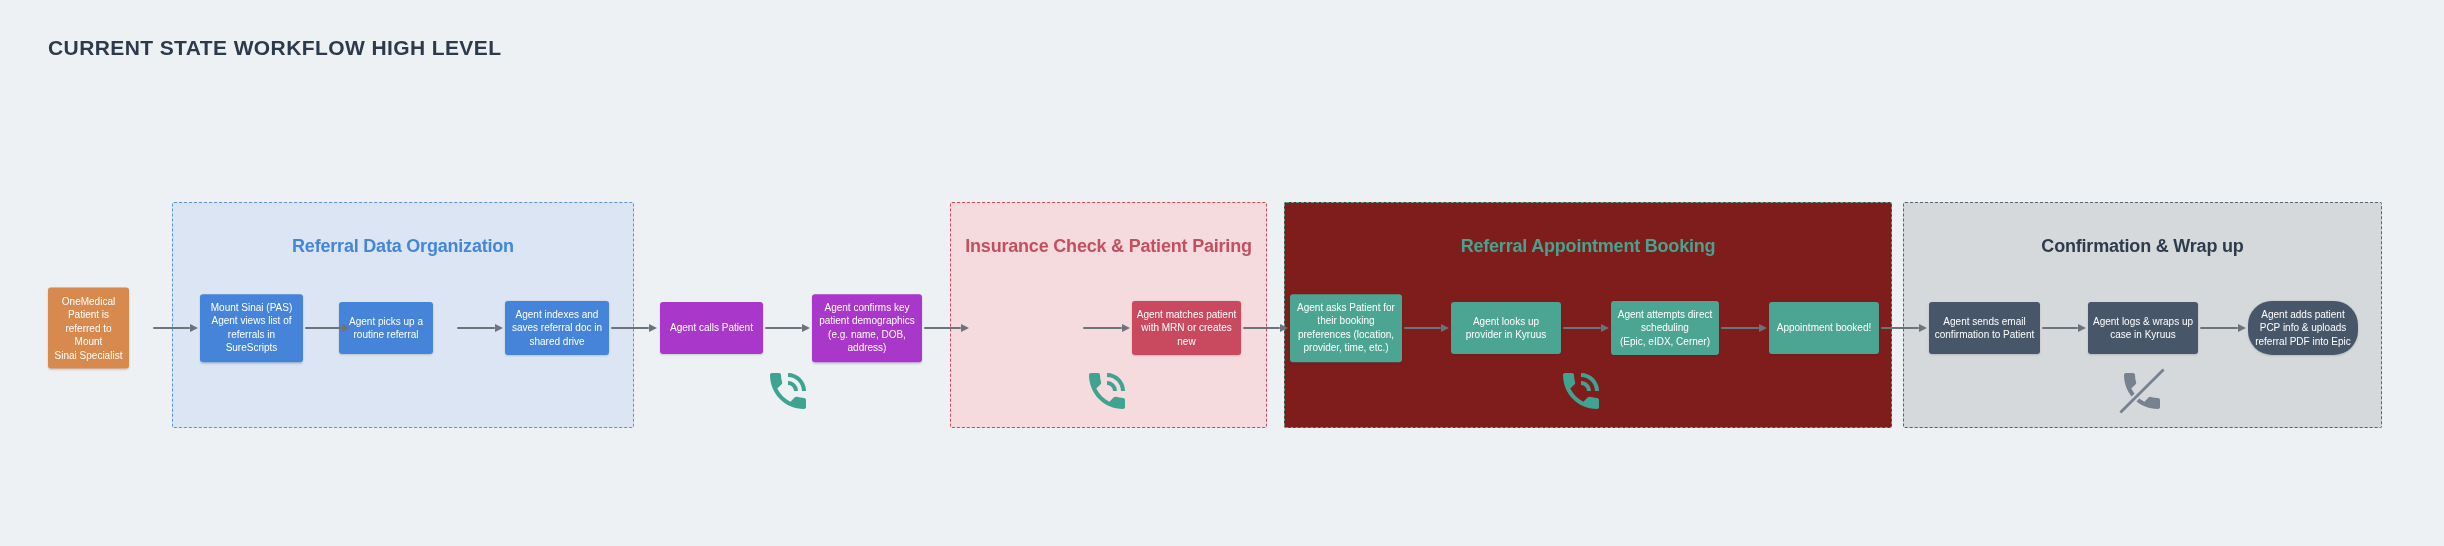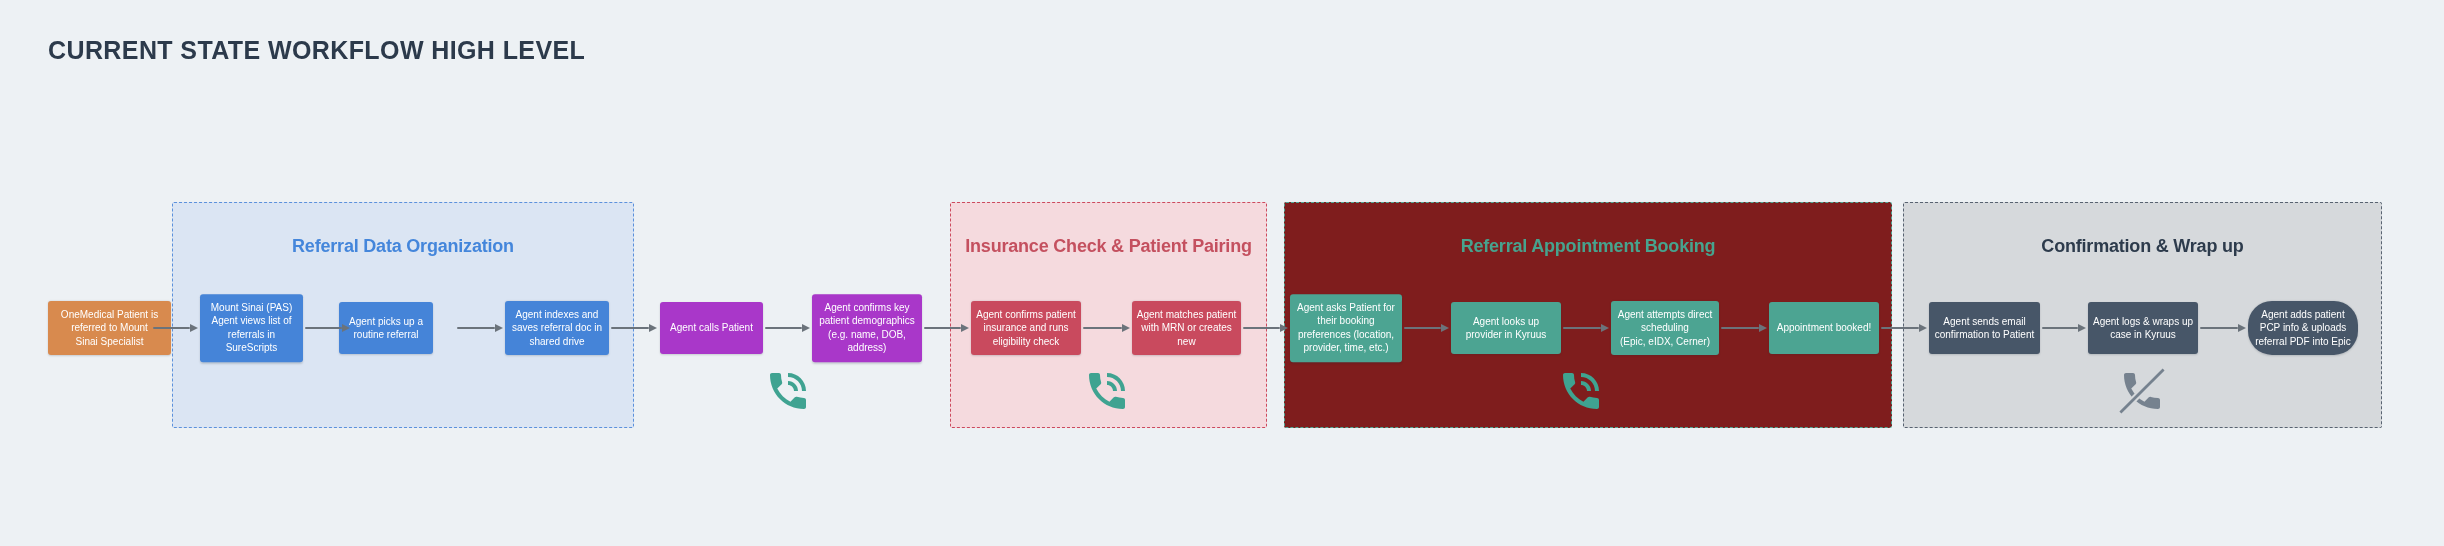--- a/index.html
+++ b/index.html
@@ -1,21 +1,21 @@
 <!DOCTYPE html>
 <html><head>
 <meta charset="utf-8">
 <style>
   html,body{margin:0;padding:0;background:#edf1f4;}
   .canvas{
     position:relative;width:2444px;height:546px;background:#edf1f4;
     font-family:"Liberation Sans", sans-serif;overflow:hidden;
   }
   .page-title{
-    position:absolute;left:48px;top:36px;font-size:25px;font-weight:bold;
+    position:absolute;left:48px;top:36px;font-size:21px;font-weight:bold;
     color:#2c3a4b;letter-spacing:.4px;
   }
   .section{
     position:absolute;top:202px;height:226px;box-sizing:border-box;
     border:1.5px dashed;border-radius:2px;
   }
   .section-title{
     position:absolute;left:0;right:0;top:33px;text-align:center;
     font-size:18px;font-weight:bold;letter-spacing:-.2px;
   }
@@ -69,43 +69,40 @@
   <div class="section sec-red" style="left:950px;width:317px;">
     <div class="section-title">Insurance Check &amp; Patient Pairing</div>
   </div>
   <div class="section sec-teal" style="left:1284px;width:608px;">
     <div class="section-title">Referral Appointment Booking</div>
   </div>
   <div class="section sec-gray" style="left:1903px;width:479px;">
     <div class="section-title">Confirmation &amp; Wrap up</div>
   </div>
 
-  <div class="node box-orange" style="left:48px;width:123px;">OneMedical Patient is
+  <div class="node box-orange" style="left:48px;width:81px;">OneMedical Patient is
 referred to Mount
 Sinai Specialist</div>
 
   <div class="node box-blue" style="left:200px;width:103px;">Mount Sinai (PAS)
 Agent views list of
 referrals in
 SureScripts</div>
   <div class="node box-blue" style="left:339px;width:94px;">Agent picks up a
 routine referral</div>
   <div class="node box-blue" style="left:505px;width:104px;">Agent indexes and
 saves referral doc in
 shared drive</div>
 
   <div class="node box-purple" style="left:660px;width:103px;">Agent calls Patient</div>
   <div class="node box-purple" style="left:812px;width:110px;">Agent confirms key
 patient demographics
 (e.g. name, DOB,
 address)</div>
 
-  <div class="node box-red" style="left:971px;width:110px;">Agent confirms patient
-insurance and runs
-eligibility check</div>
   <div class="node box-red" style="left:1132px;width:109px;">Agent matches patient
 with MRN or creates
 new</div>
 
   <div class="node box-teal" style="left:1290px;width:112px;">Agent asks Patient for
 their booking
 preferences (location,
 provider, time, etc.)</div>
   <div class="node box-teal" style="left:1451px;width:110px;">Agent looks up
 provider in Kyruus</div>

